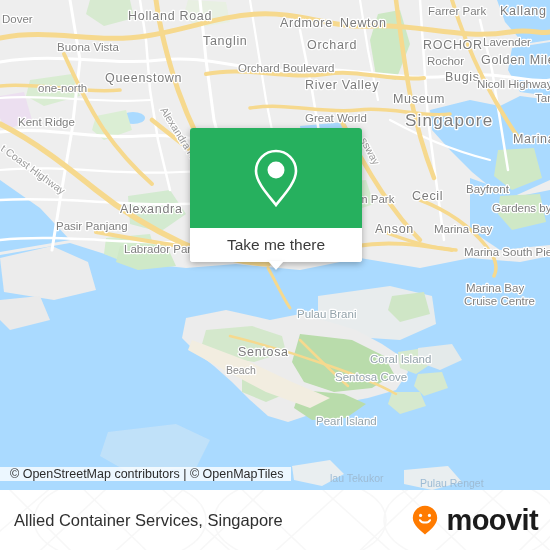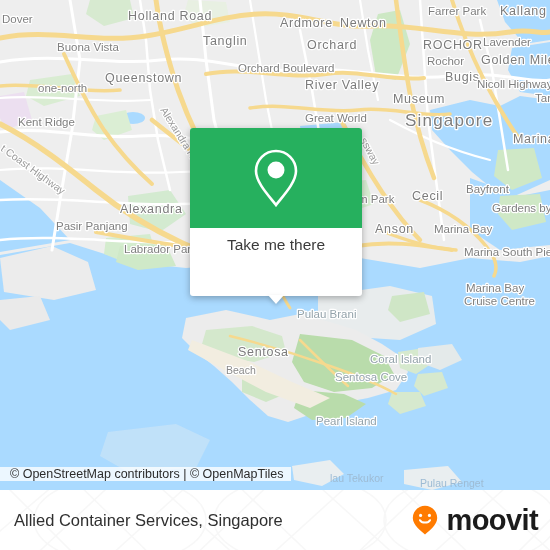--- a/index.html
+++ b/index.html
@@ -57,21 +57,21 @@
   .lbl-road   { font-size: 10.5px; fill: #9a9a9a; }
   .lbl-water  { font-size: 10.5px; fill: #9dbbd4; stroke: none; }
   .lbl-island { font-size: 11.5px; fill: #94a3ab; }
 
   
   #popup-card {
     position: absolute;
     left: 190px;
     top: 128px;
     width: 172px;
-    height: 168px;
+    height: 134px;
     border-radius: 3px;
     box-shadow: 0 2px 7px rgba(0,0,0,.30);
     background: #ffffff;
     overflow: visible;
     z-index: 50;
   }
   #card-head {
     width: 100%;
     height: 100px;
     background: #26b05e;

